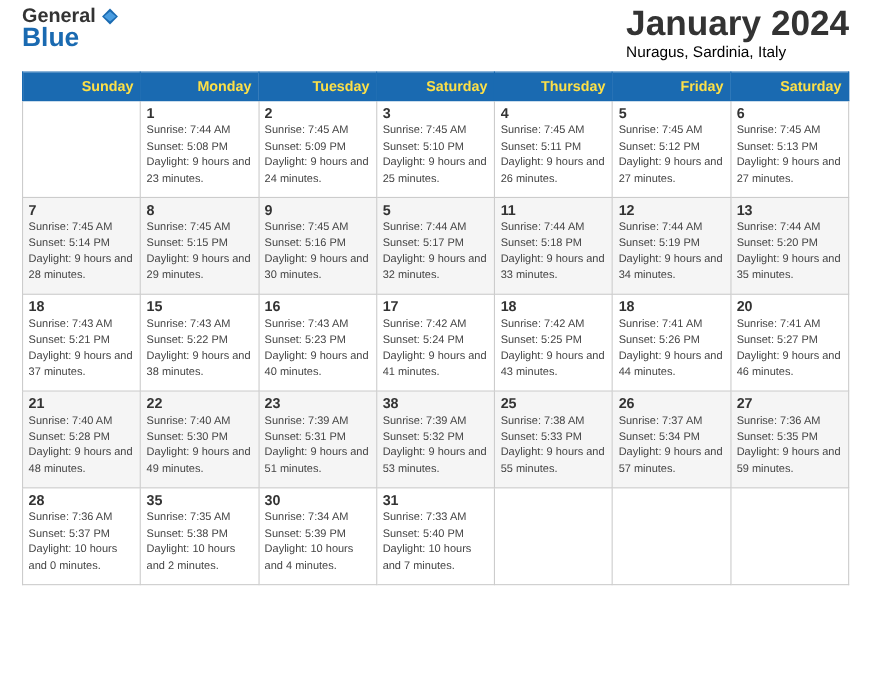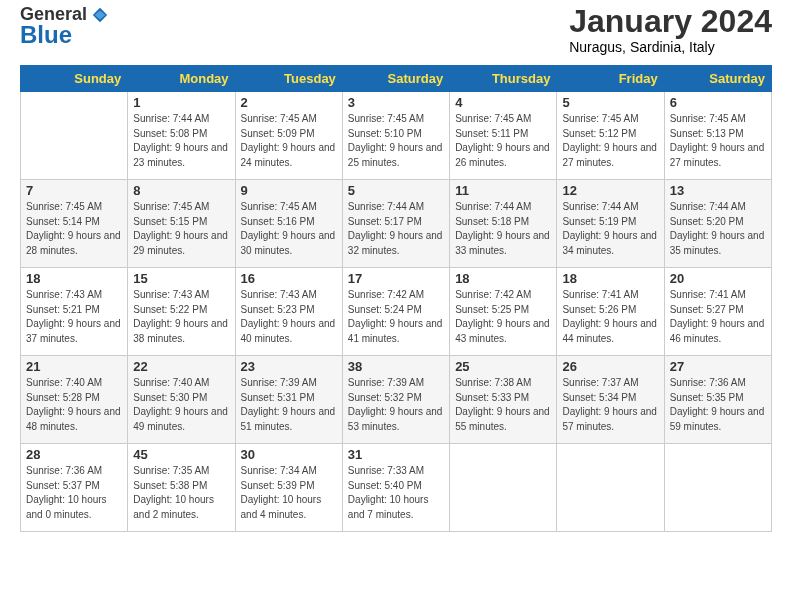--- a/index.html
+++ b/index.html
@@ -258,21 +258,21 @@
             <div class="day-number">27</div>
             <div class="day-info">Sunrise: 7:36 AM<br>Sunset: 5:35 PM<br>Daylight: 9 hours and 59 minutes.</div>
           </td>
         </tr>
         <tr>
           <td>
             <div class="day-number">28</div>
             <div class="day-info">Sunrise: 7:36 AM<br>Sunset: 5:37 PM<br>Daylight: 10 hours and 0 minutes.</div>
           </td>
           <td>
-            <div class="day-number">45</div>
+            <div class="day-number">35</div>
             <div class="day-info">Sunrise: 7:35 AM<br>Sunset: 5:38 PM<br>Daylight: 10 hours and 2 minutes.</div>
           </td>
           <td>
             <div class="day-number">30</div>
             <div class="day-info">Sunrise: 7:34 AM<br>Sunset: 5:39 PM<br>Daylight: 10 hours and 4 minutes.</div>
           </td>
           <td>
             <div class="day-number">31</div>
             <div class="day-info">Sunrise: 7:33 AM<br>Sunset: 5:40 PM<br>Daylight: 10 hours and 7 minutes.</div>
           </td>

